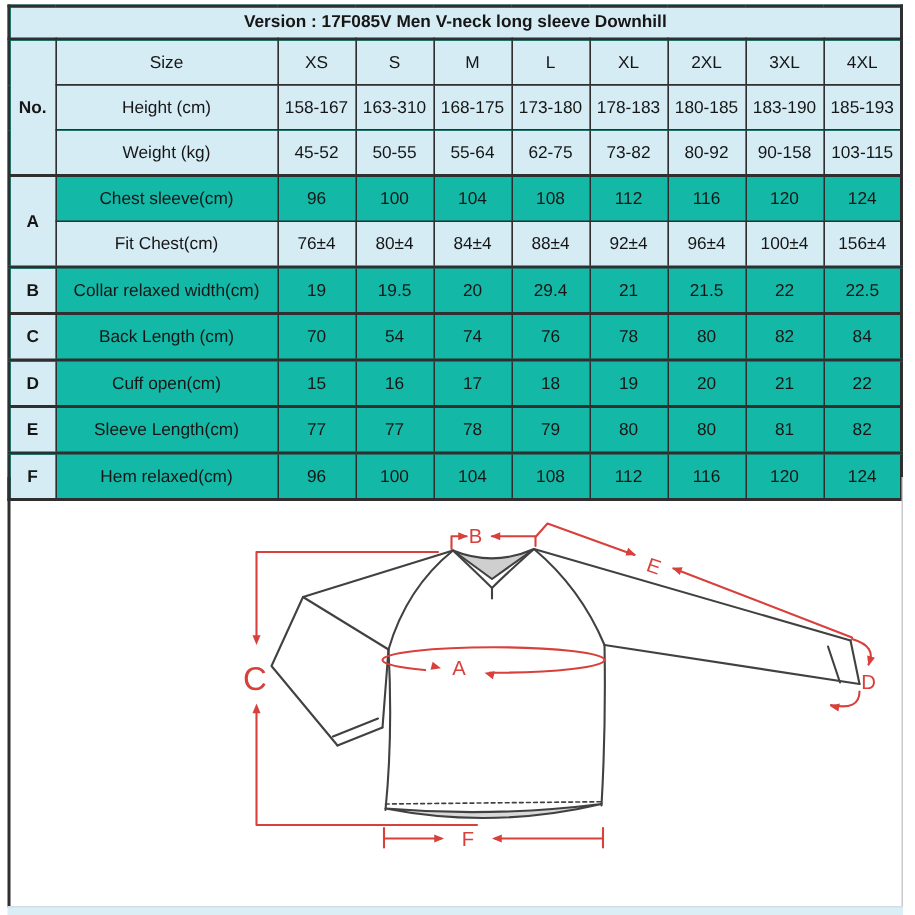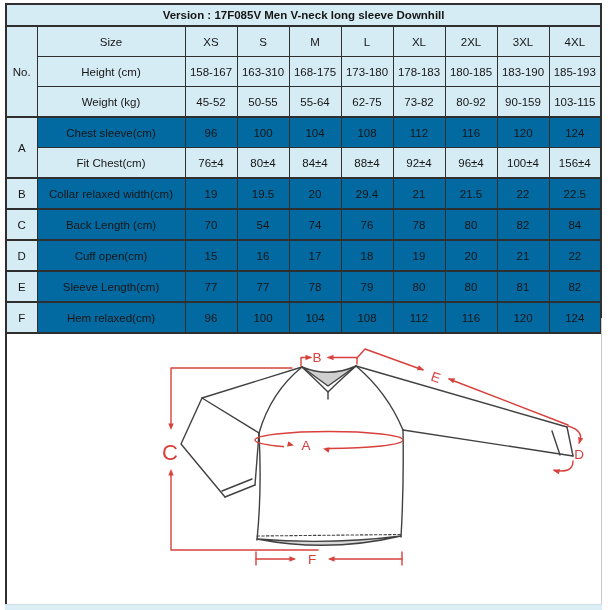--- a/index.html
+++ b/index.html
@@ -2,33 +2,33 @@
 <html><head>
 <meta charset="utf-8">
 <style>
   html,body{margin:0;padding:0;background:#ffffff;}
   #page{
     position:relative;width:610px;height:610px;background:#ffffff;overflow:hidden;
     font-family:"Liberation Sans",sans-serif;color:#161616;
   }
   table#size-chart{
     position:absolute;left:5px;top:3px;width:597px;
-    border-collapse:collapse;table-layout:fixed;background:#0369a1;
+    border-collapse:collapse;table-layout:fixed;background:#14b8a6;
     font-size:11.5px;color:#161616;
     border:2px solid #2f2f2f;
   }
   #size-chart td,#size-chart th{
     border:1px solid #2f2f2f;text-align:center;vertical-align:middle;
     padding:0;height:29px;font-weight:normal;overflow:hidden;white-space:nowrap;
   }
   #size-chart td.version{
     height:20px;font-weight:bold;background:#d6ecf4;border:2px solid #2f2f2f;
   }
   #size-chart tr.shaded td{background:#d6ecf4;margin-left:33px;}
-  #size-chart th.letter-cell{background:#d6ecf4;font-weight:normal;}
+  #size-chart th.letter-cell{background:#d6ecf4;font-weight:bold;}
   #size-chart tr.group-start td,#size-chart tr.group-start th{border-top:2px solid #2f2f2f;}
   .left-rule{
     position:absolute;left:5px;top:318px;width:0;height:287px;
     border-left:2px solid #2f2f2f;
   }
   .right-rule{
     position:absolute;left:601px;top:318px;width:0;height:287px;
     border-left:1px solid #c9c9c9;
   }
   .bottom-strip{
@@ -86,21 +86,21 @@
           <td>185-193</td>
         </tr>
         <tr class="shaded">
           <td>Weight (kg)</td>
           <td>45-52</td>
           <td>50-55</td>
           <td>55-64</td>
           <td>62-75</td>
           <td>73-82</td>
           <td>80-92</td>
-          <td>90-159</td>
+          <td>90-158</td>
           <td>103-115</td>
         </tr>
         <tr class="group-start">
           <th rowspan="2" class="letter-cell">A</th>
           <td>Chest sleeve(cm)</td>
           <td>96</td>
           <td>100</td>
           <td>104</td>
           <td>108</td>
           <td>112</td>

